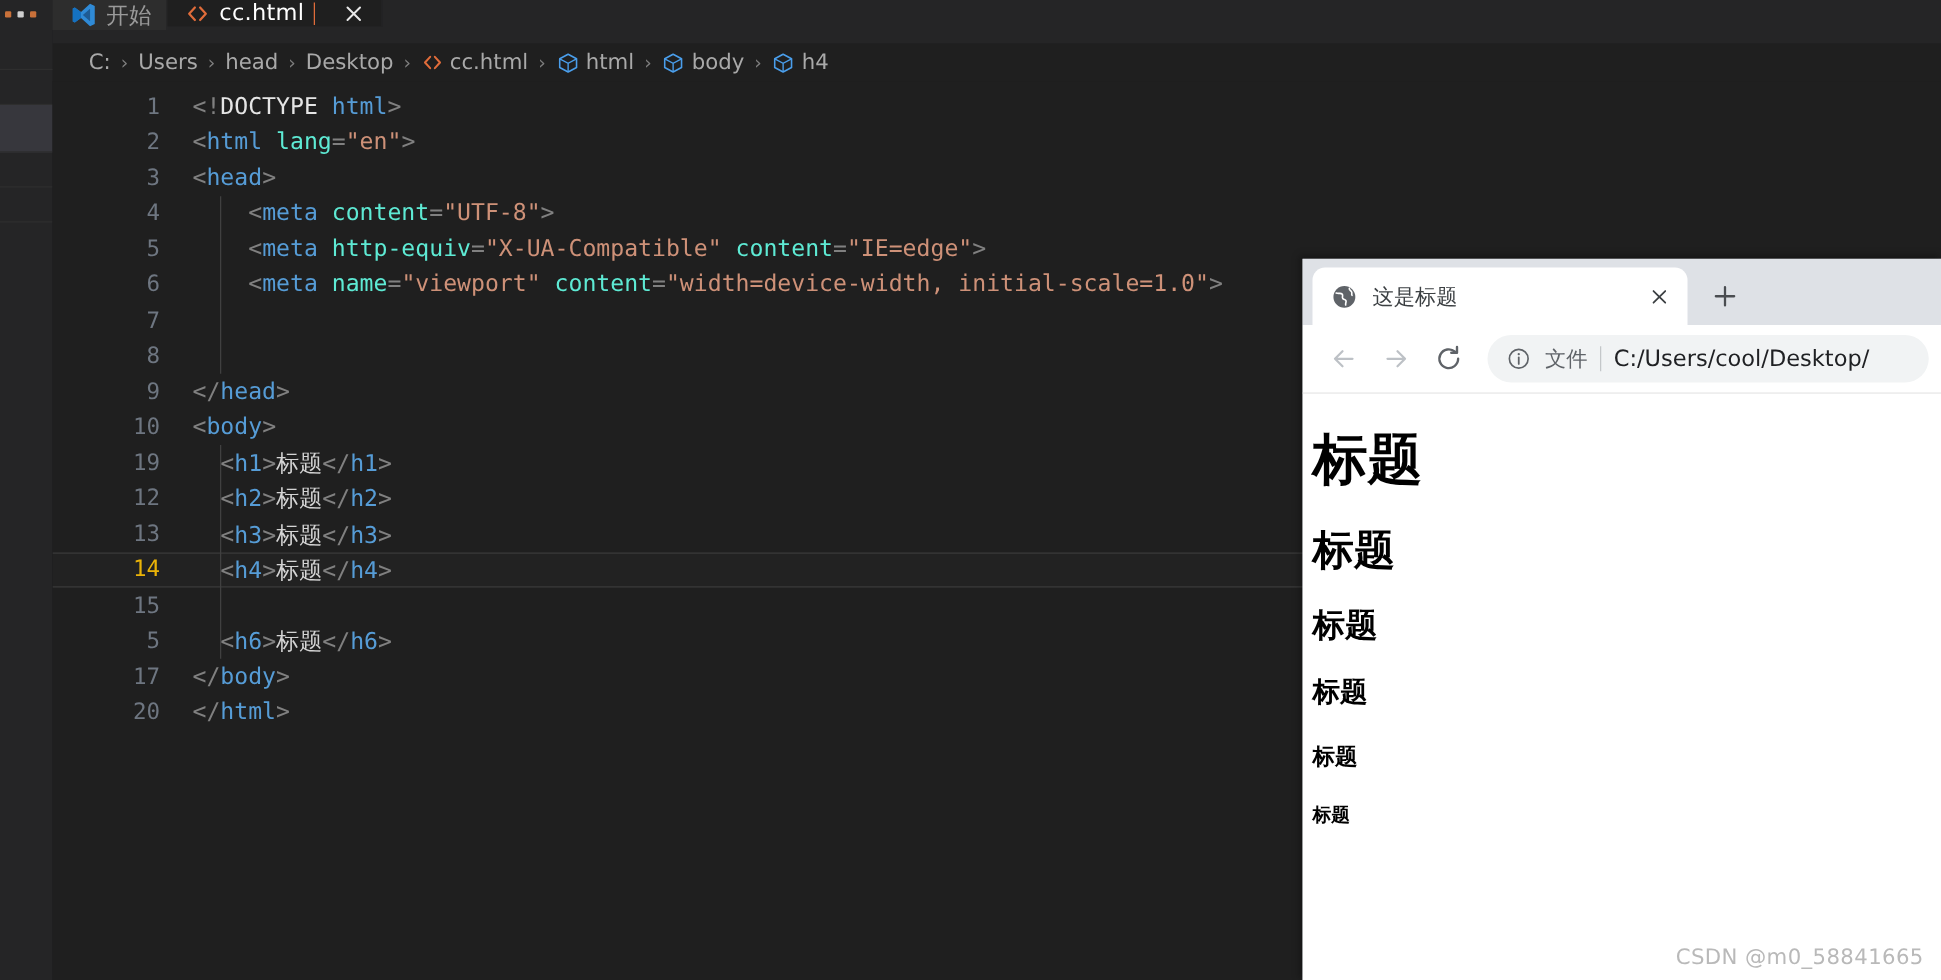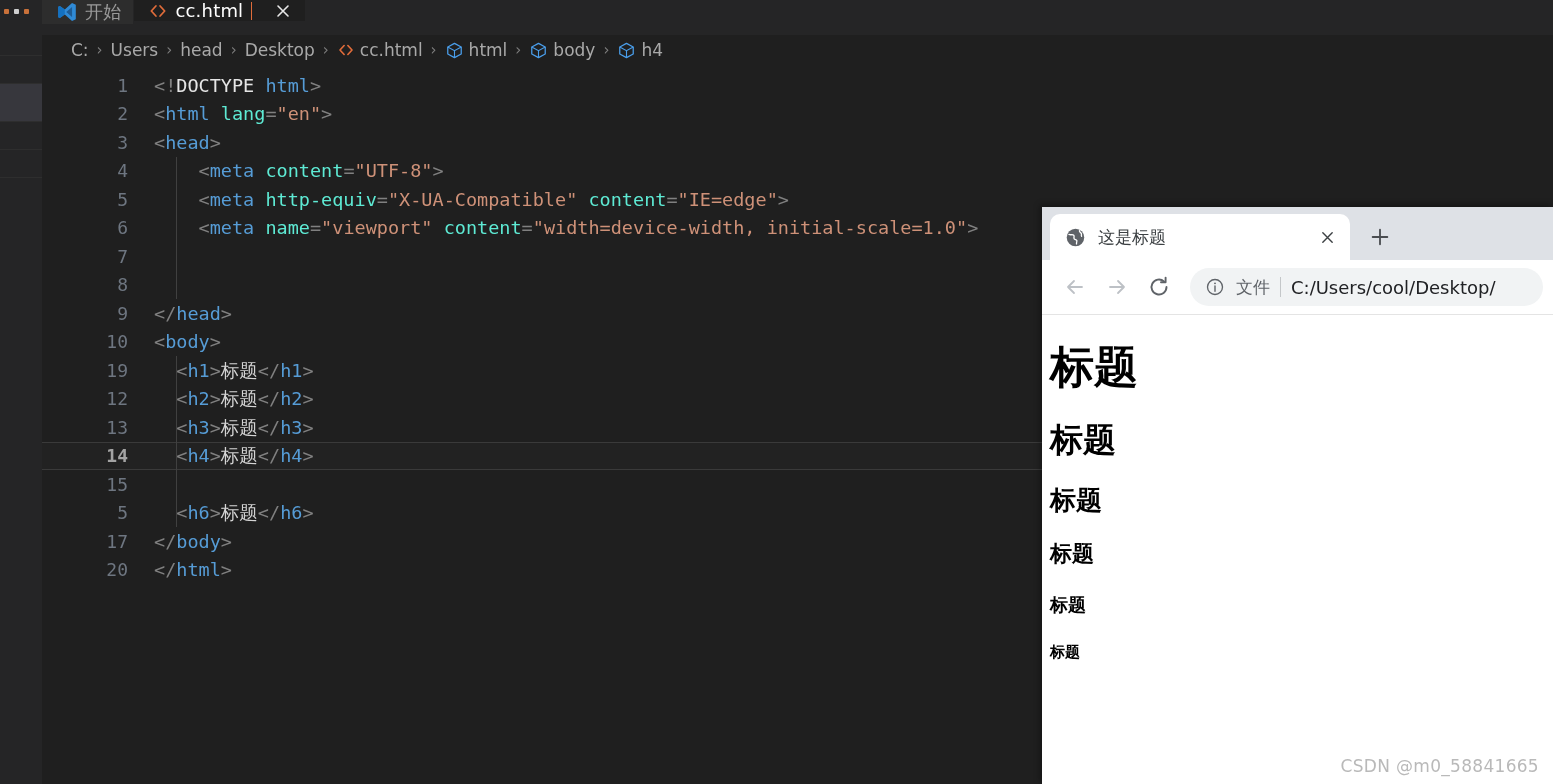--- a/index.html
+++ b/index.html
@@ -150,21 +150,21 @@
   .ln {
     width: 112px;
     flex: 0 0 112px;
     text-align: right;
     padding-right: 26px;
     color: #6e7681;
     font-size: 18px;
     font-family: "DejaVu Sans Mono", "Liberation Mono", monospace;
     user-select: none;
   }
-  .code-row.current .ln { color: #a3a3a3; font-weight: bold; }
+  .code-row.current .ln { color: #eab308; font-weight: normal; }
   .code-text { flex: 1 1 auto; position: relative; }
 
   
   .guide {
     position: absolute;
     left: 134px;
     width: 1px;
     background: #404040;
   }
 

